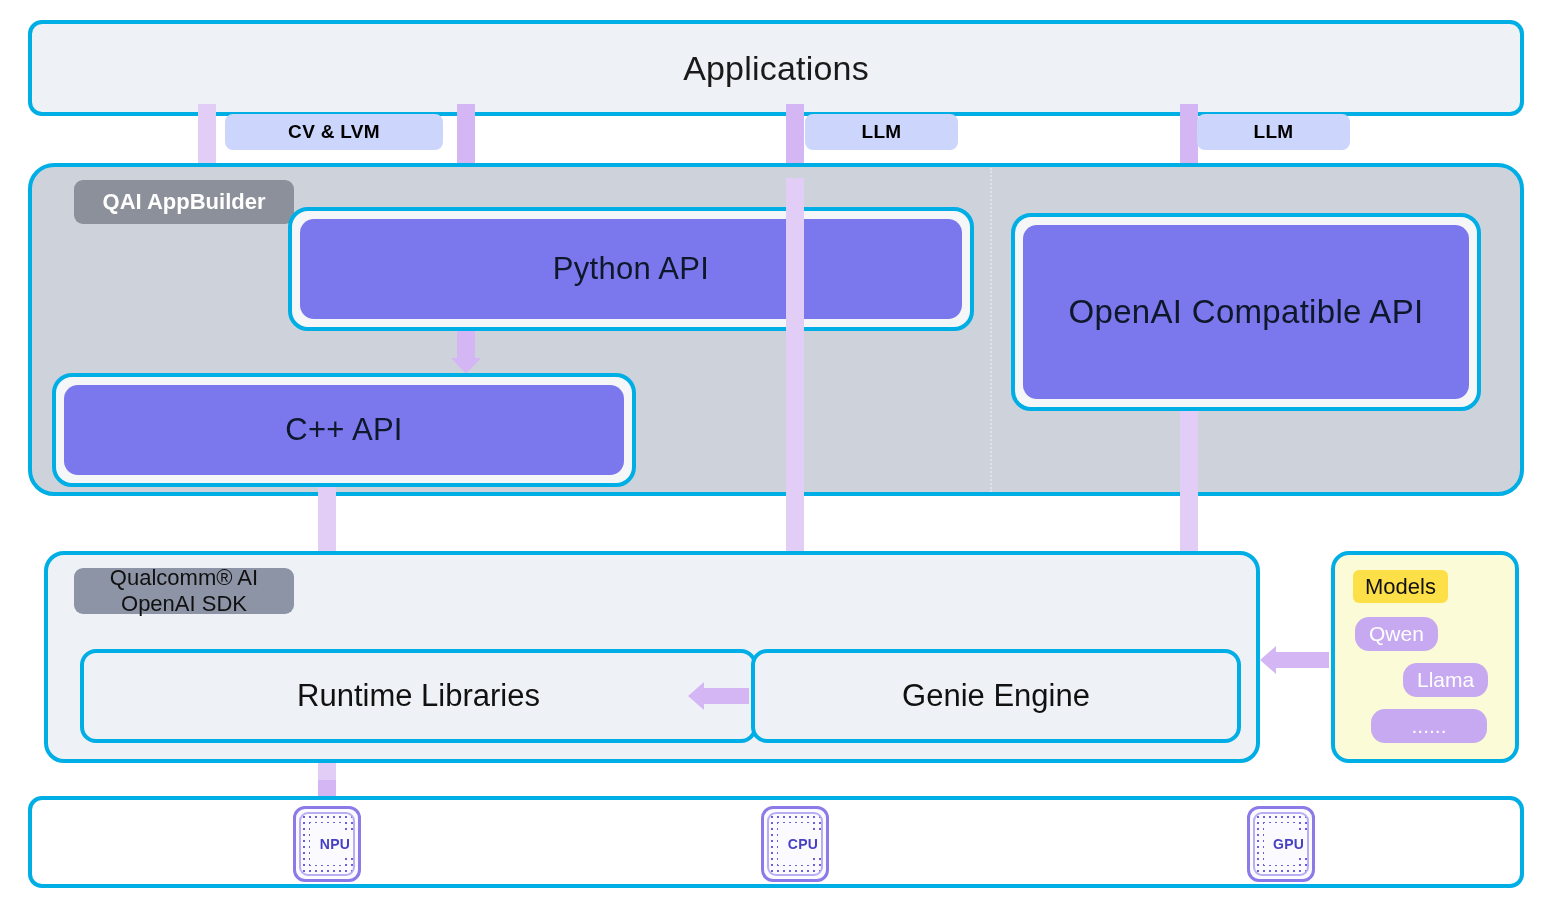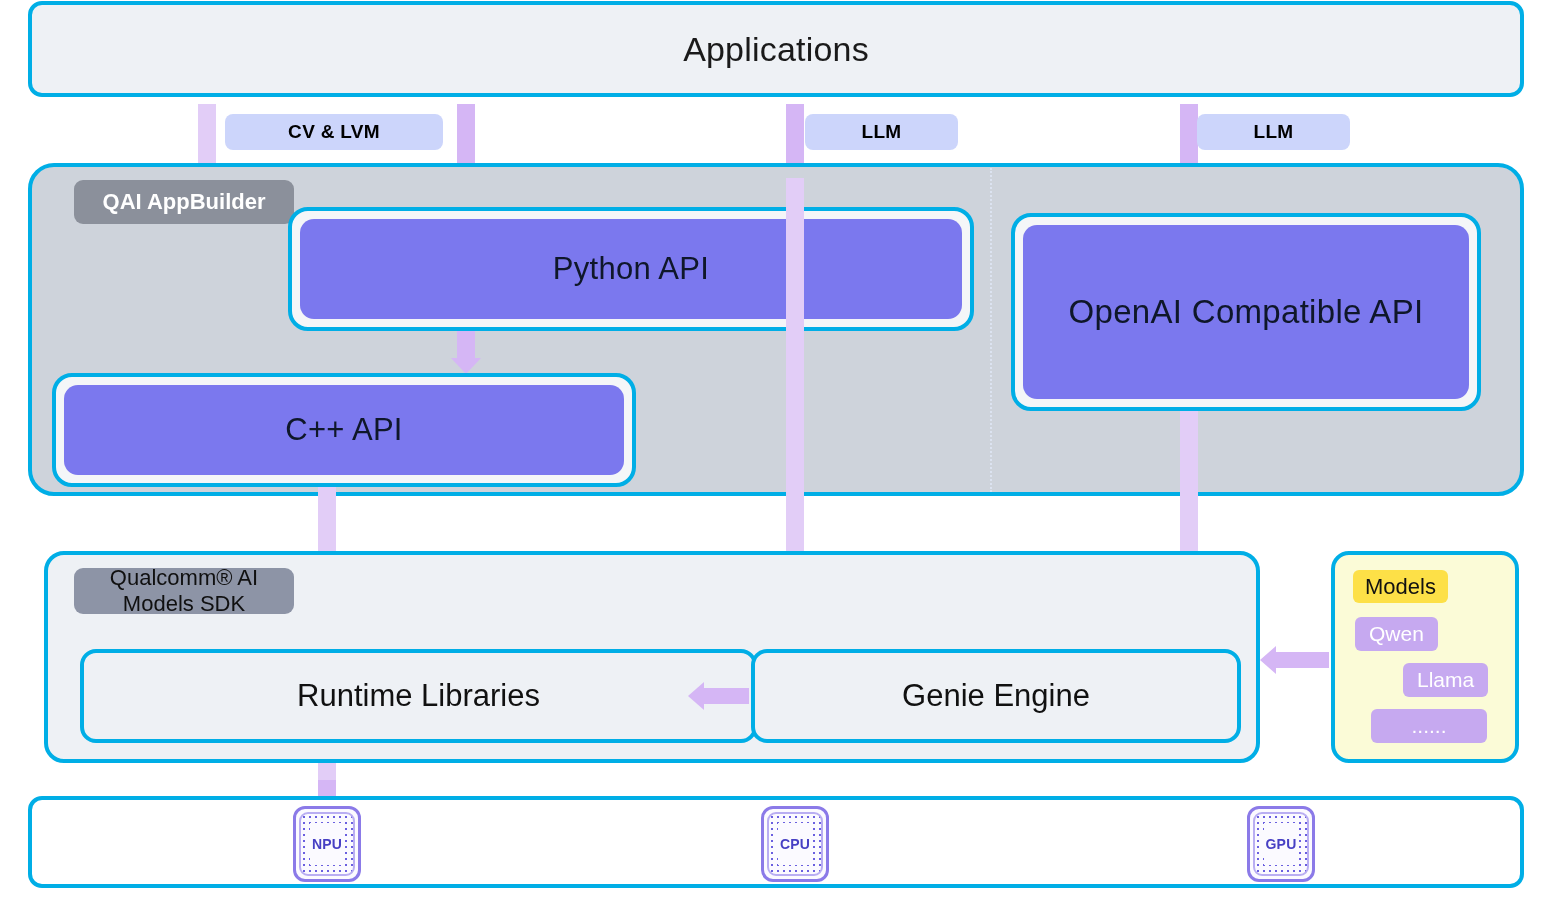--- a/index.html
+++ b/index.html
@@ -16,21 +16,21 @@
     height: 902px;
     background: #ffffff;
     overflow: hidden;
   }
 
   
   .abs { position: absolute; box-sizing: border-box; }
 
   
   .app-bar {
-    left: 28px; top: 1px; width: 1496px; height: 96px;
+    left: 28px; top: 20px; width: 1496px; height: 96px;
     border: 4px solid #00aee6;
     border-radius: 14px;
     background: #eef1f5;
     display: flex; align-items: center; justify-content: center;
   }
   .app-bar-label {
     font-size: 34px;
     color: #1a1a1a;
     letter-spacing: .2px;
   }
@@ -126,21 +126,21 @@
     height: 33px; padding: 0 12px;
     background: #fde047;
     border-radius: 6px;
     display: flex; align-items: center;
     font-size: 22px; color: #111111;
   }
   .model-chip {
     position: absolute;
     height: 34px;
     background: #c6a9f0;
-    border-radius: 6px;
+    border-radius: 14px;
     display: flex; align-items: center; justify-content: center;
     color: #ffffff;
     font-size: 21px;
     padding: 0 14px;
   }
 
   
   .hw-bar {
     left: 28px; top: 796px; width: 1496px; height: 92px;
     border: 4px solid #00aee6;
@@ -157,21 +157,21 @@
     padding: 3px;
   }
   .chip-inner {
     position: relative;
     width: 100%; height: 100%;
     border: 2px solid #b9aef2;
     border-radius: 9px;
     box-sizing: border-box;
     background:
       radial-gradient(#6a5fe0 1.1px, transparent 1.2px) 0 0 / 6px 6px;
-    display: flex; align-items: center; justify-content: center;
+    display: flex; align-items: center; justify-content: flex-end;
     overflow: hidden;
   }
   .chip-label {
     position: relative;
     background: #fbfaff;
     padding: 2px 3px;
     font-size: 14px;
     font-weight: bold;
     color: #4740c4;
     letter-spacing: .2px;
@@ -279,21 +279,21 @@
   <div class="arrow-plain" style="left:786px; top:178px; height:430px;"></div>
   <div class="arrow-down" style="left:786px; top:600px; height:32px;"></div>
 
   <div class="arrow-plain" style="left:1180px; top:411px; height:196px;"></div>
   <div class="arrow-down" style="left:1180px; top:600px; height:32px;"></div>
 
   <div class="abs sdk-panel"></div>
 
   <div class="abs section-chip dark-text" style="left:50px; top:568px; width:220px; height:46px;">
     <span>Qualcomm® AI</span>
-    <span>Models SDK</span>
+    <span>OpenAI SDK</span>
   </div>
 
   <div class="abs plain-box" style="left:80px; top:649px; width:677px; height:94px;">
     <span class="plain-box-label">Runtime Libraries</span>
   </div>
 
   <div class="abs plain-box" style="left:751px; top:649px; width:490px; height:94px;">
     <span class="plain-box-label">Genie Engine</span>
   </div>
 

